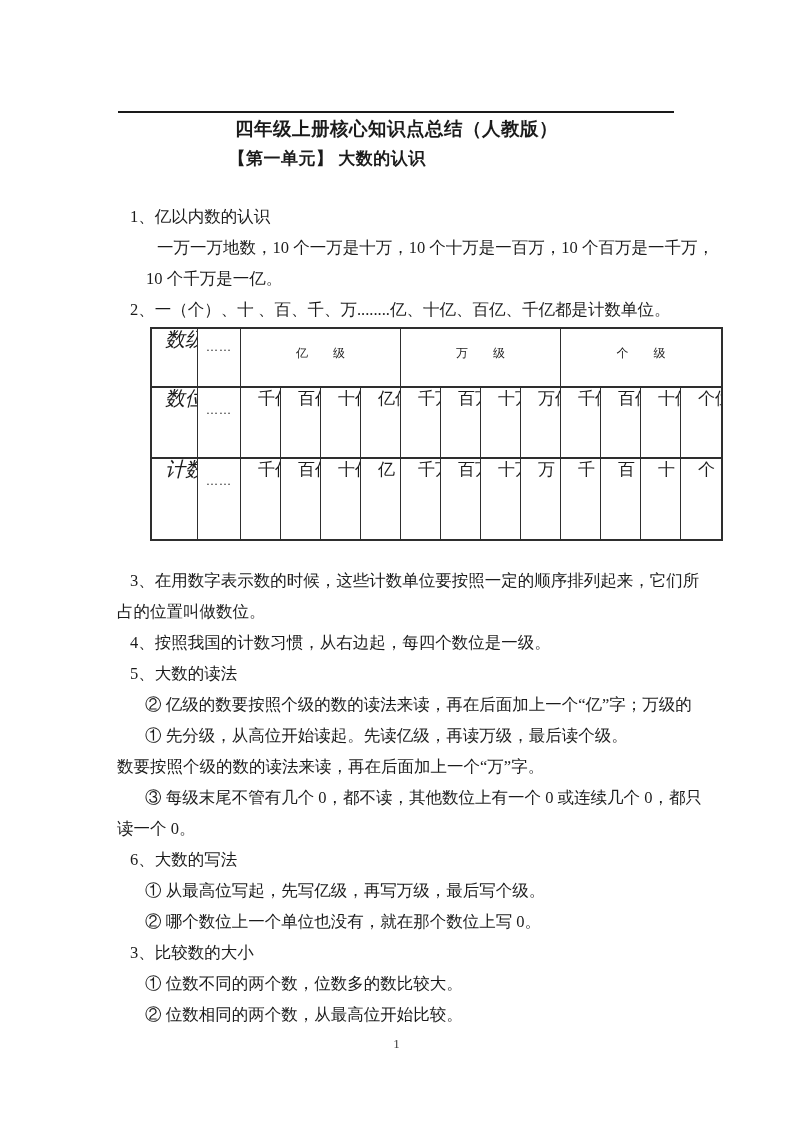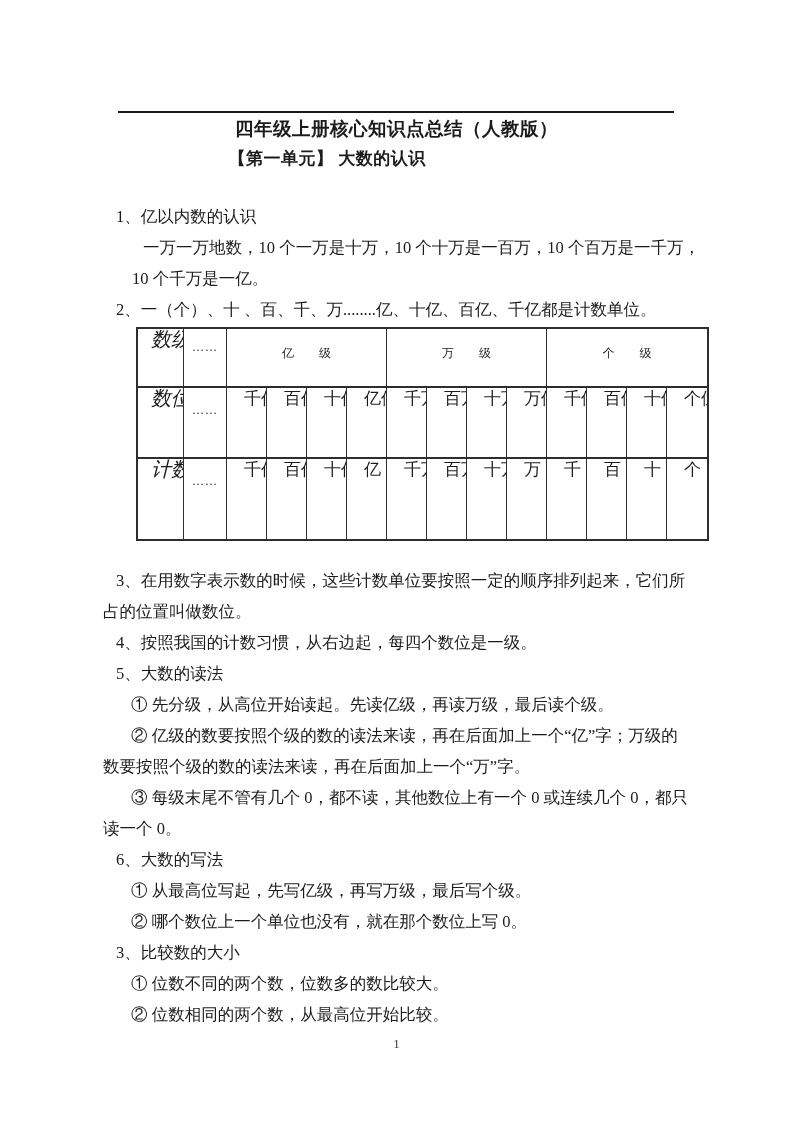--- a/index.html
+++ b/index.html
@@ -11,21 +11,21 @@
   }
   .rule { position:absolute; left:118px; top:111px; width:556px; height:2px; background:#1a1a1a; }
   .title {
     position:absolute; left:0; top:116px; width:793px; text-align:center;
     font-size:18.5px; font-weight:bold; letter-spacing:0.5px;
   }
   .subtitle {
     position:absolute; left:0; top:147px; width:654px; text-align:center;
     font-size:17px; font-weight:bold; letter-spacing:0.5px;
   }
-  .content { position:absolute; left:103px; top:201px; width:620px; font-size:16.5px; line-height:31px; }
+  .content { position:absolute; left:117px; top:201px; width:620px; font-size:16.5px; line-height:31px; }
   .ln { white-space:nowrap; }
   .i-num { padding-left:13px; }
   .i-c1  { padding-left:40px; }
   .i-c2  { padding-left:29px; }
   .i-o   { padding-left:28px; }
   .i-w   { padding-left:0; }
 
   table.pvt {
     table-layout:fixed; width:571px; margin:2px 0 24px 33px;
     border:2px solid #2e2e2e; border-spacing:0; border-collapse:separate;
@@ -179,22 +179,22 @@
               <span>个</span>
             </td>
       </tr>
     </tbody>
       </table>
 
     <div class="ln i-num">3、在用数字表示数的时候，这些计数单位要按照一定的顺序排列起来，它们所</div>
     <div class="ln i-w">占的位置叫做数位。</div>
     <div class="ln i-num">4、按照我国的计数习惯，从右边起，每四个数位是一级。</div>
     <div class="ln i-num">5、大数的读法</div>
+    <div class="ln i-o">② 亿级的数要按照个级的数的读法来读，再在后面加上一个“亿”字；万级的</div>
     <div class="ln i-o">① 先分级，从高位开始读起。先读亿级，再读万级，最后读个级。</div>
-    <div class="ln i-o">② 亿级的数要按照个级的数的读法来读，再在后面加上一个“亿”字；万级的</div>
     <div class="ln i-w">数要按照个级的数的读法来读，再在后面加上一个“万”字。</div>
     <div class="ln i-o">③ 每级末尾不管有几个 0，都不读，其他数位上有一个 0 或连续几个 0，都只</div>
     <div class="ln i-w">读一个 0。</div>
     <div class="ln i-num">6、大数的写法</div>
     <div class="ln i-o">① 从最高位写起，先写亿级，再写万级，最后写个级。</div>
     <div class="ln i-o">② 哪个数位上一个单位也没有，就在那个数位上写 0。</div>
     <div class="ln i-num">3、比较数的大小</div>
     <div class="ln i-o">① 位数不同的两个数，位数多的数比较大。</div>
     <div class="ln i-o">② 位数相同的两个数，从最高位开始比较。</div>
   </div>

